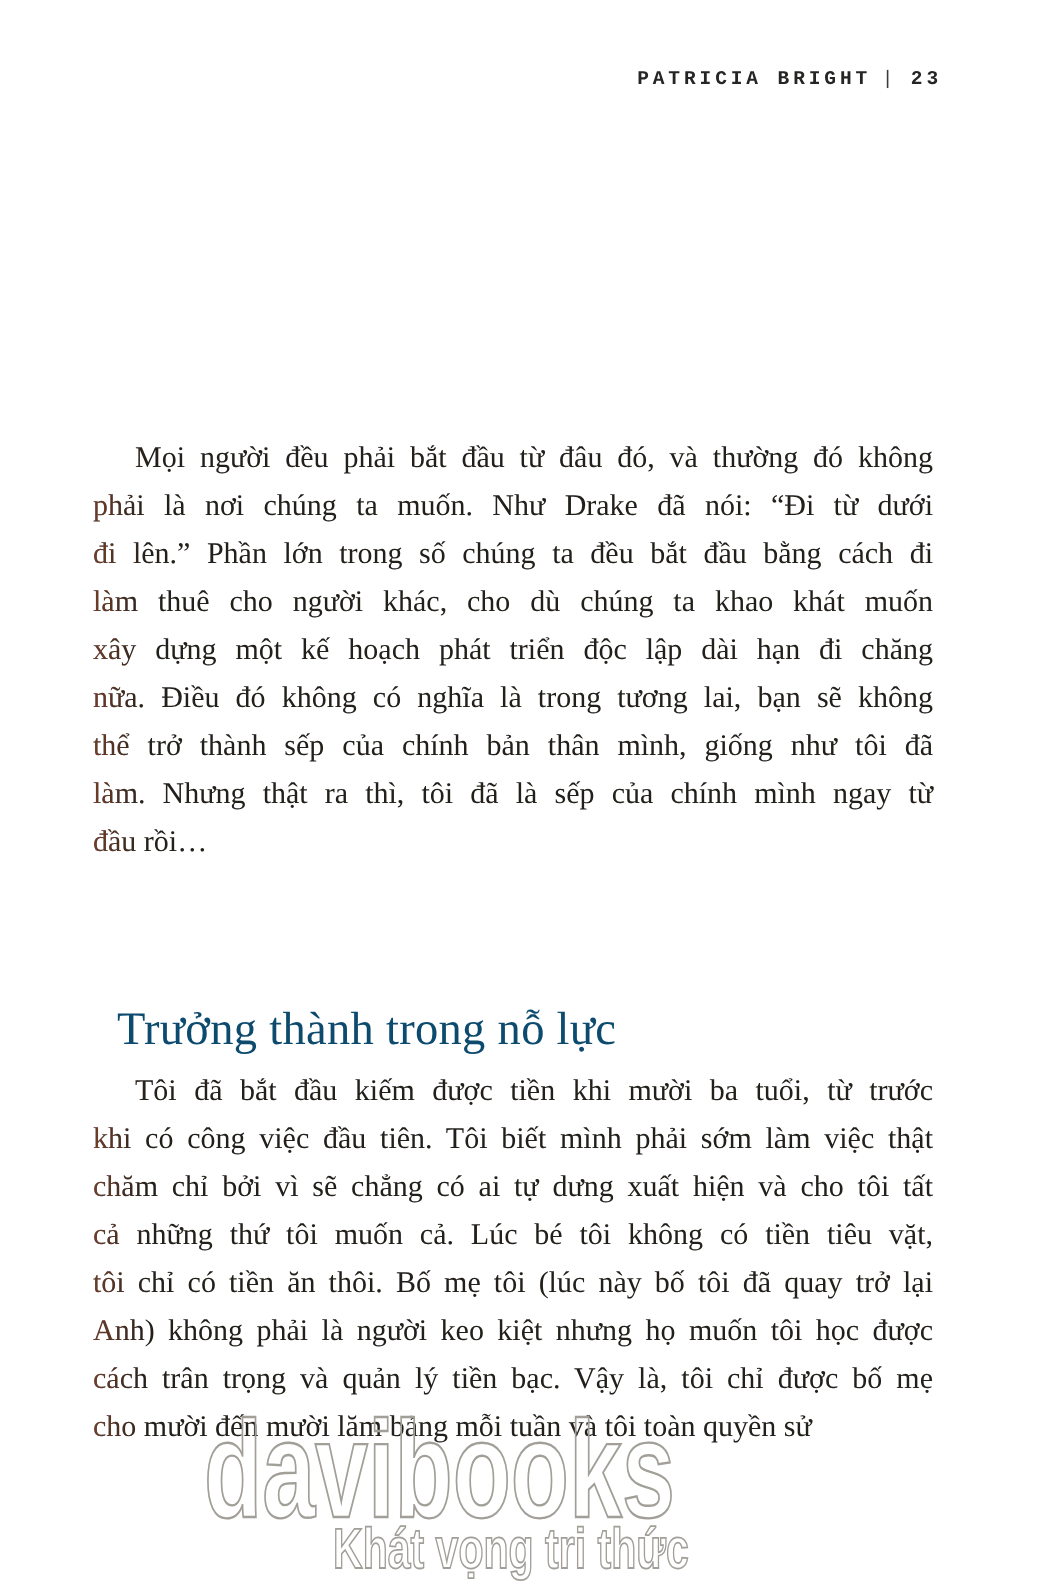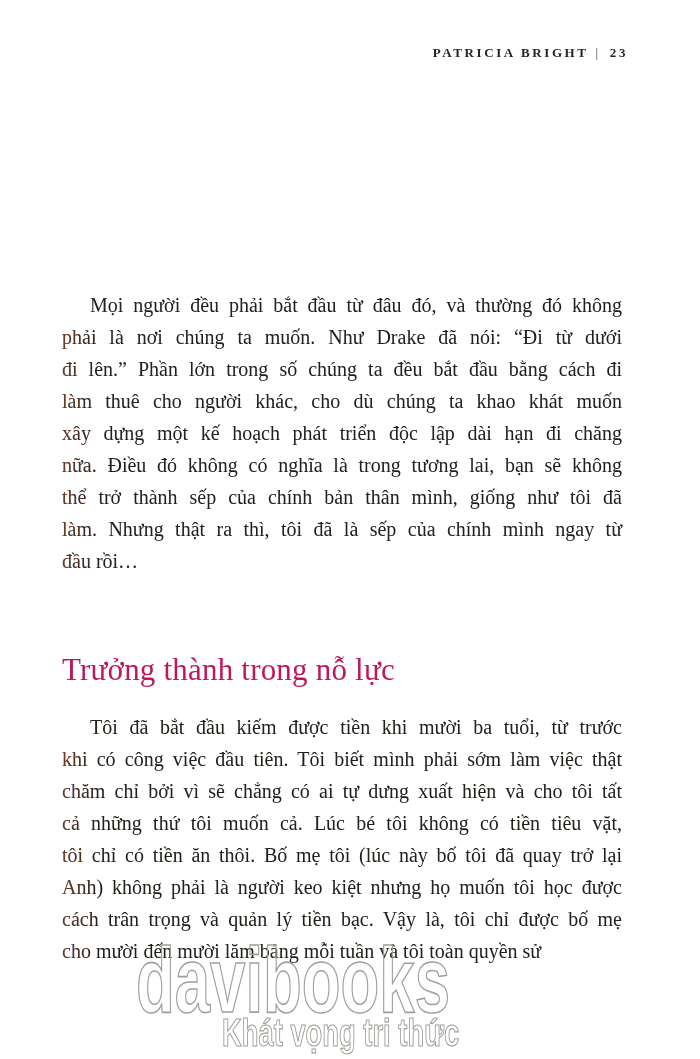--- a/index.html
+++ b/index.html
@@ -12,21 +12,21 @@
     position: relative;
     width: 700px; height: 1059px;
     background: #ffffff;
     overflow: hidden;
   }
 
   
   .page-header {
     position: absolute;
     top: 45px; right: 72px;
-    font-family: Liberation Serif, serif;
+    font-family: Liberation Mono, monospace;
     font-weight: 700;
     font-size: 13px;
     letter-spacing: 2.6px;
     color: #262524;
     white-space: nowrap;
   }
   .page-header .sep {
     font-weight: 400;
     margin: 0 9px 0 7px;
     color: #3a3a3a;
@@ -43,26 +43,26 @@
   }
   .p1 { top: 289px; }
   .p2 { top: 711px; }
   .line { text-align: justify; text-align-last: justify; text-justify: inter-word; }
   .line.first { padding-left: 28px; box-sizing: border-box; }
   .line.last { text-align-last: left; }
 
   .section-heading {
     position: absolute;
     left: 62px; top: 652px;
-    margin: 0;
+    margin: 16px;
     font-family: "Liberation Serif", serif;
     font-weight: 400;
     font-size: 31px;
     letter-spacing: 0.2px;
-    color: #be185d;
+    color: #0c4a6e;
   }
 
   
   .edge-tint {
     position: absolute;
     left: 55px;
     width: 44px;
     background: linear-gradient(90deg, rgba(146,74,43,0.85), rgba(146,74,43,0));
     mix-blend-mode: lighten;
     pointer-events: none;

